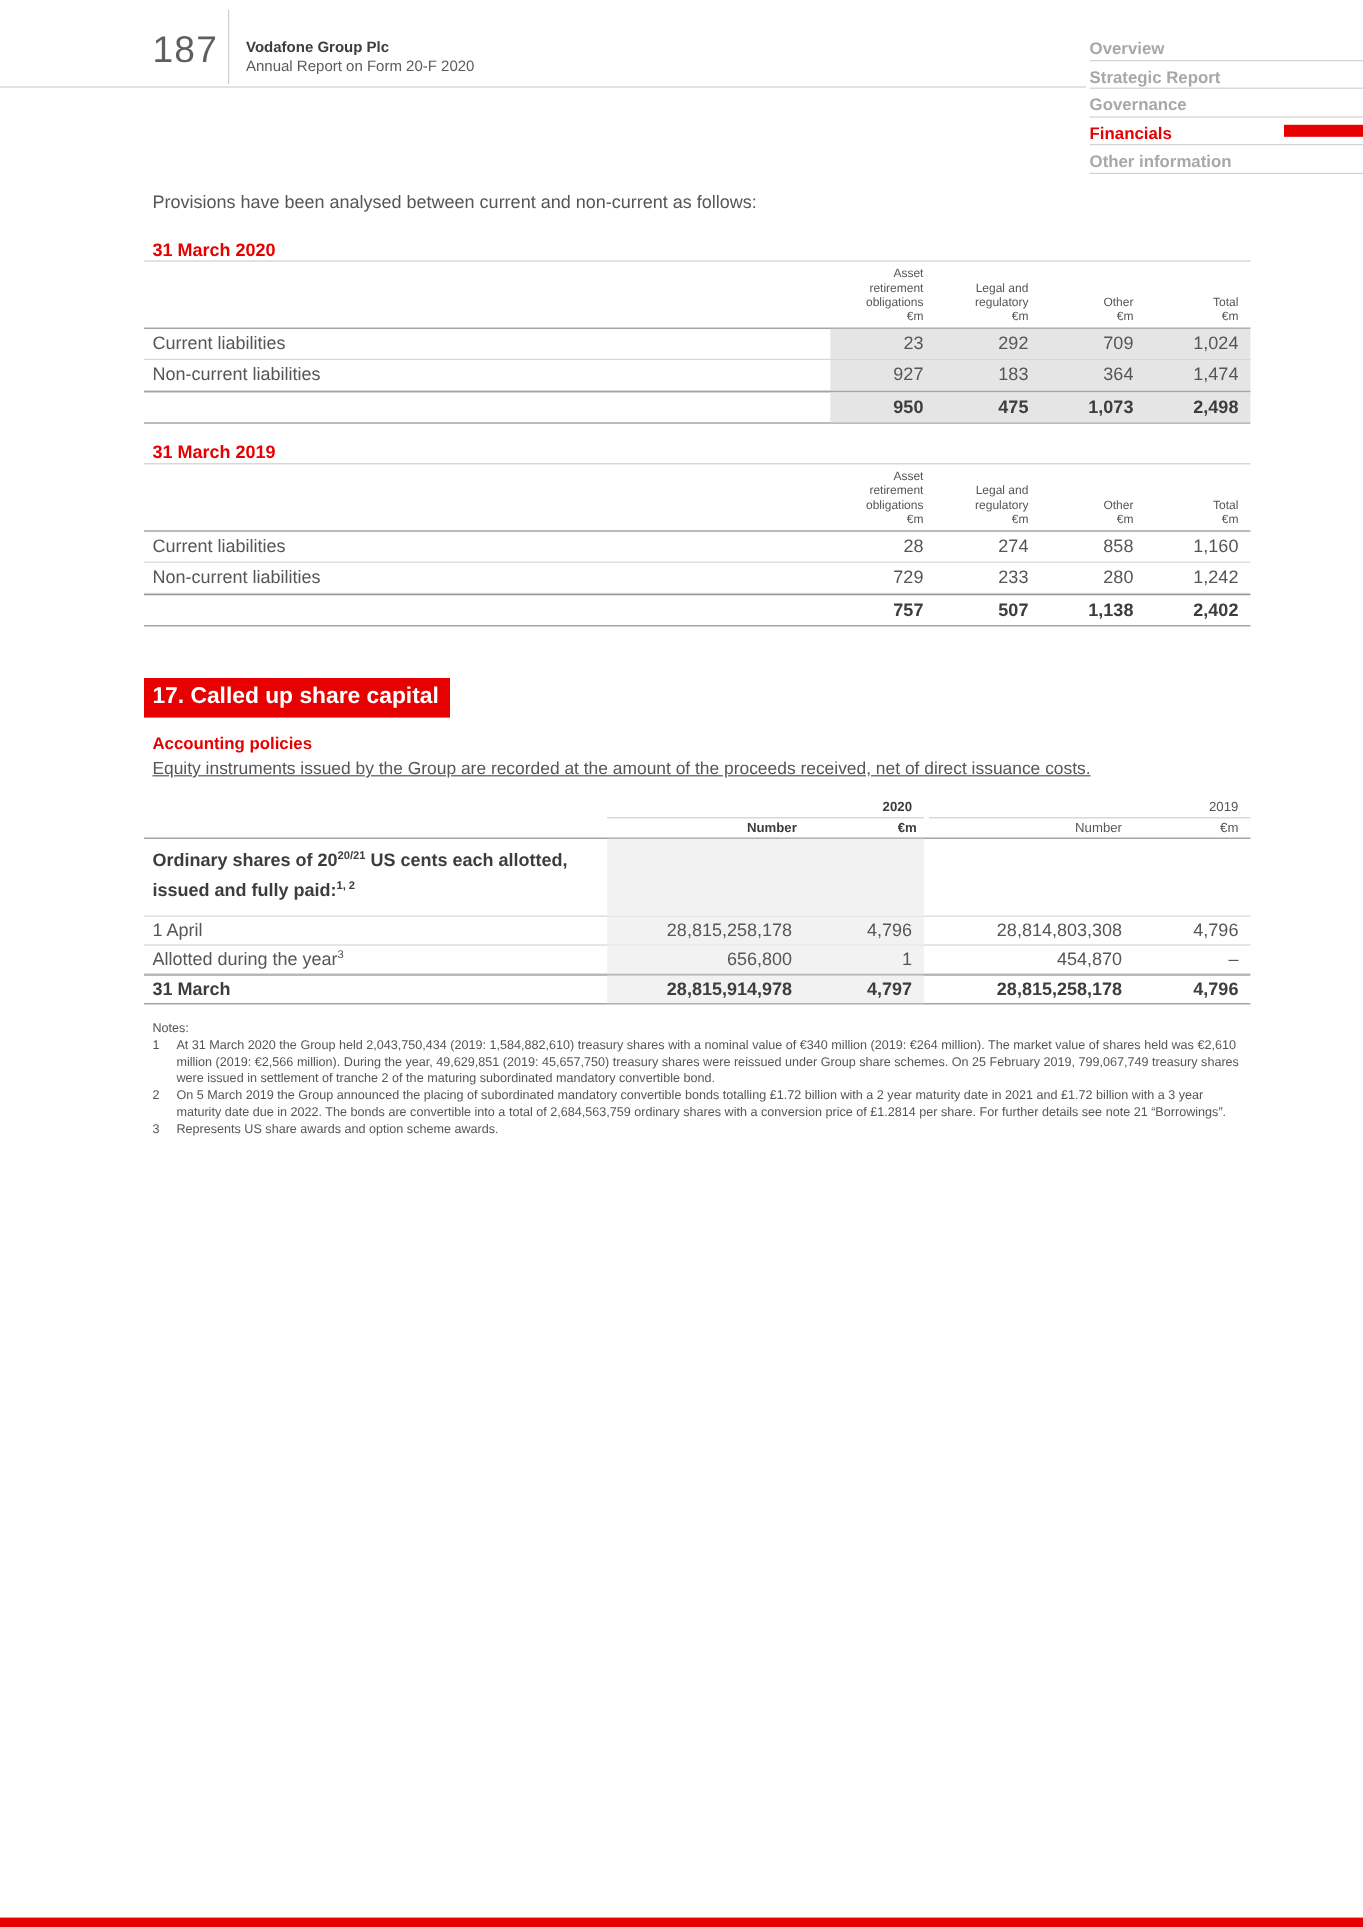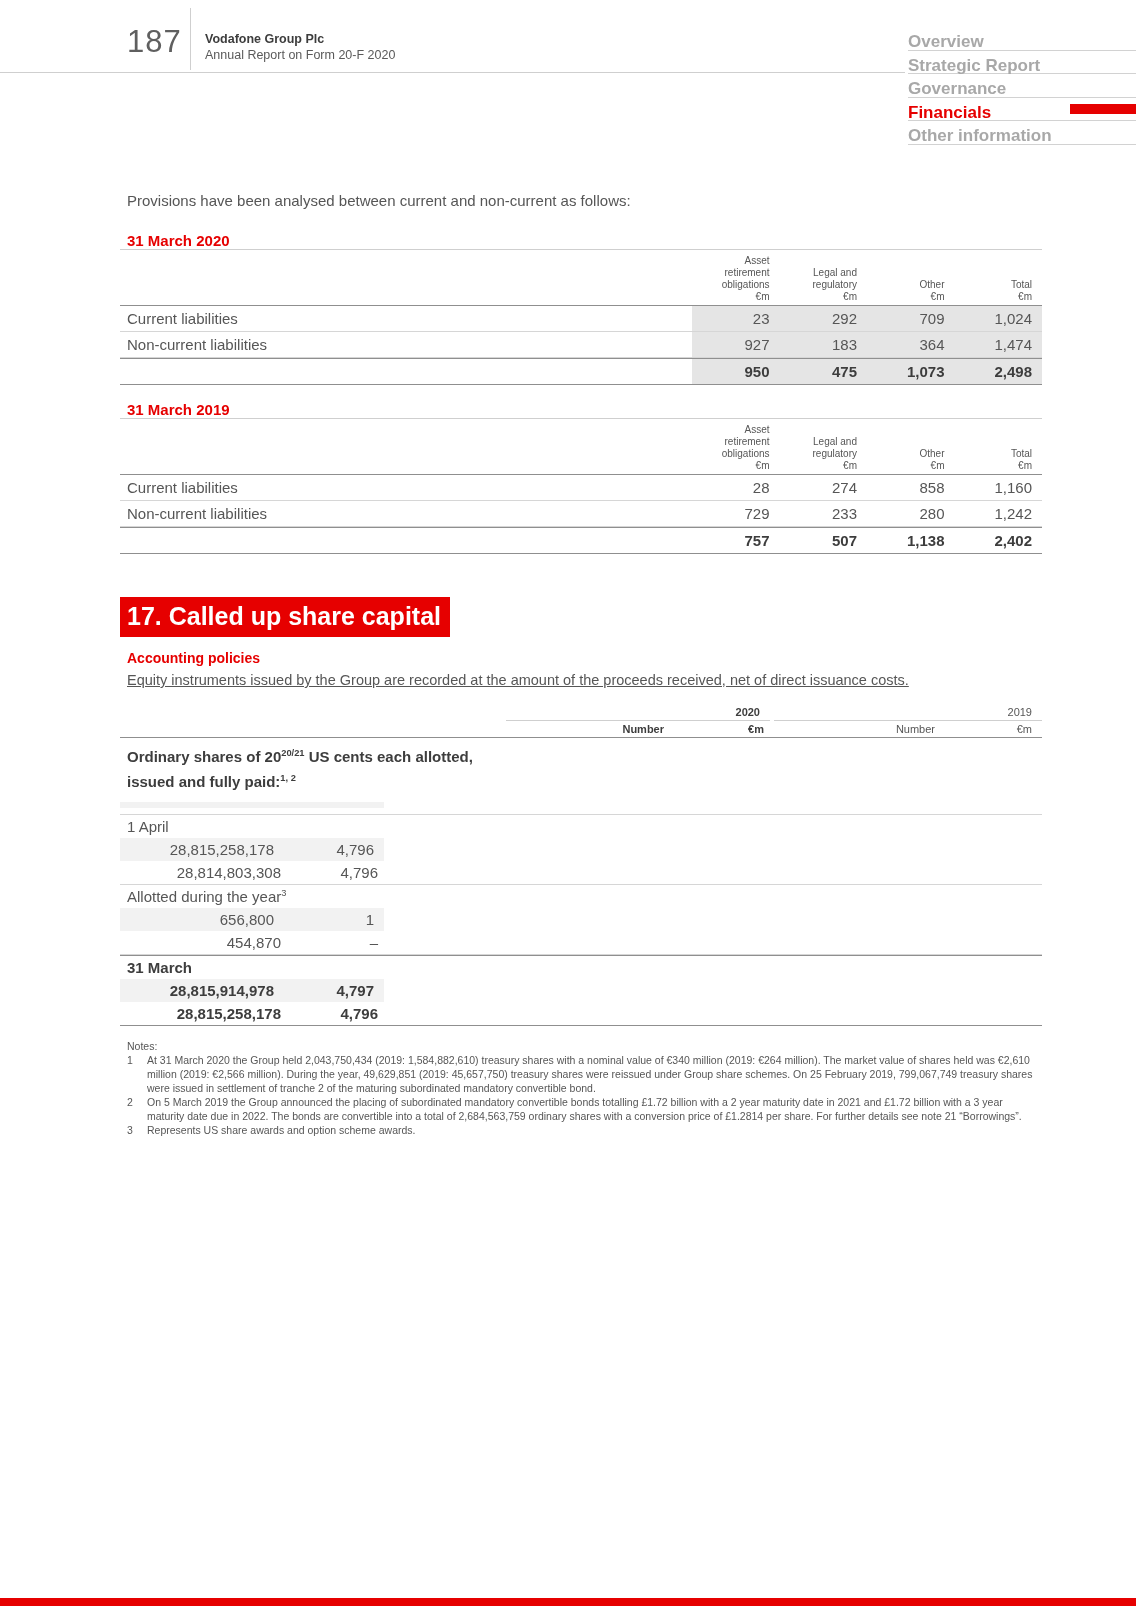--- a/index.html
+++ b/index.html
@@ -17,47 +17,47 @@
   .hdr-title { position: absolute; left: 205px; top: 31px; font-size: 12.5px; line-height: 16px; }
   .hdr-title .co { font-weight: 700; color: #3d3d3d; }
   .hdr-title .rep { color: #5a5a5a; }
   .hdr-rule { position: absolute; left: 0; top: 72px; width: 905px; height: 1px; background: #cfcfcf; }
 
   
   .nav { position: absolute; right: 0; top: 27px; width: 228px; }
   .nav-item {
     position: relative; height: 23.5px; padding-top: 5px;
     border-bottom: 1px solid #d2d2d2;
-    font-size: 17px; font-weight: 700; color: #a8a8a8; cursor: pointer;
+    font-size: 14px; font-weight: 700; color: #a8a8a8; cursor: pointer;
   }
   .nav-item.active { color: #e60000; }
   .nav-redbar { position: absolute; right: 0; top: 6px; width: 66px; height: 10px; background: #e60000; }
 
   
-  .content { position: absolute; left: 120px; top: 160px; width: 922px; margin-top: 32px; }
+  .content { position: absolute; left: 120px; top: 160px; width: 922px; }
   .pad { padding-left: 7px; }
   .intro { font-size: 15px; color: #565656; }
   .red-title { margin-top: 23px; font-size: 15px; font-weight: 700; color: #e60000; }
 
   
   .ptable { width: 100%; }
   .ptable .thead { display: flex; border-top: 1px solid #cfcfcf; border-bottom: 1px solid #8f8f8f; padding-top: 5px; }
   .ptable .thead .spacer { flex: 1; }
   .numblock { display: flex; width: 350px; }
   .numblock.shaded { background: #e5e5e5; }
   .hcell { width: 87.5px; display: flex; flex-direction: column; justify-content: flex-end; align-items: flex-end; padding: 0 10px 2px 0; font-size: 10px; line-height: 12px; color: #565656; text-align: right; }
   .hcell .cname { display: inline-block; max-width: 62px; }
   .trow { display: flex; border-bottom: 1px solid #d6d6d6; align-items: stretch; }
   .trow .rlabel { flex: 1; font-size: 15px; color: #565656; padding: 4px 0 4px 7px; }
   .ncell { width: 87.5px; text-align: right; padding: 4px 10px 4px 0; font-size: 15px; color: #565656; }
   .trow.total { border-top: 1px solid #8f8f8f; border-bottom: 1px solid #8f8f8f; }
   .trow.total .ncell { font-weight: 700; color: #3d3d3d; }
 
   
-  .sec-heading { margin-top: 43px; display: inline-block; background: #e60000; color: #ffffff; font-size: 25px; font-weight: 700; padding: 5px 9px 6px 7px; }
+  .sec-heading { margin-top: 43px; display: inline-block; background: #e60000; color: #ffffff; font-size: 19px; font-weight: 700; padding: 5px 9px 6px 7px; }
   .sec-summary { margin-top: 16px; font-size: 20px; line-height: 26px; color: #e60000; }
   .acc-heading { margin-top: 13px; font-size: 14px; font-weight: 700; color: #e60000; }
   .acc-body { margin-top: 6px; font-size: 14.5px; color: #565656; text-decoration: underline; }
 
   
   .stable { margin-top: 15px; width: 100%; }
   .yearrow { display: flex; padding-top: 3px; }
   .yearrow .spacer { flex: 1; }
   .ygroup { display: flex; justify-content: flex-end; padding: 0 10px 2px 0; font-size: 11px; }
   .yg2020 { width: 264px; font-weight: 700; color: #3d3d3d; }
@@ -68,21 +68,21 @@
   .gline { border-bottom: 1px solid #cfcfcf; }
   .gl2020 { width: 264px; }
   .gl2019 { width: 268px; }
   .colhdr { display: flex; border-bottom: 1px solid #8f8f8f; padding: 2px 0 2px 0; font-size: 11px; }
   .colhdr .spacer { flex: 1; }
   .chcell { text-align: right; padding-right: 10px; }
   .ch-n2020 { width: 164px; font-weight: 700; color: #3d3d3d; }
   .ch-e2020 { width: 100px; font-weight: 700; color: #3d3d3d; }
   .ch-n2019 { width: 171px; color: #565656; }
   .ch-e2019 { width: 97px; color: #565656; }
-  .srow { display: flex; border-bottom: 1px solid #d6d6d6; align-items: stretch; flex-direction: column; }
+  .srow { display: flex; border-bottom: 1px solid #d6d6d6; align-items: stretch; }
   .srow .rlabel { flex: 1; font-size: 15px; color: #565656; padding: 3px 0 3px 7px; }
   .srow .rlabel.boldlbl { font-weight: 700; color: #3d3d3d; line-height: 25px; padding-top: 6px; padding-bottom: 8px; }
   .sblock2020 { display: flex; width: 264px; background: #f2f2f2; }
   .sblock2019 { display: flex; width: 268px; }
   .scell { text-align: right; padding: 3px 10px 3px 0; font-size: 15px; color: #565656; }
   .sc-n2020 { width: 164px; }
   .sc-e2020 { width: 100px; }
   .sc-n2019 { width: 171px; }
   .sc-e2019 { width: 97px; }
   .srow.total { border-top: 1px solid #8f8f8f; border-bottom: 1px solid #8f8f8f; }

